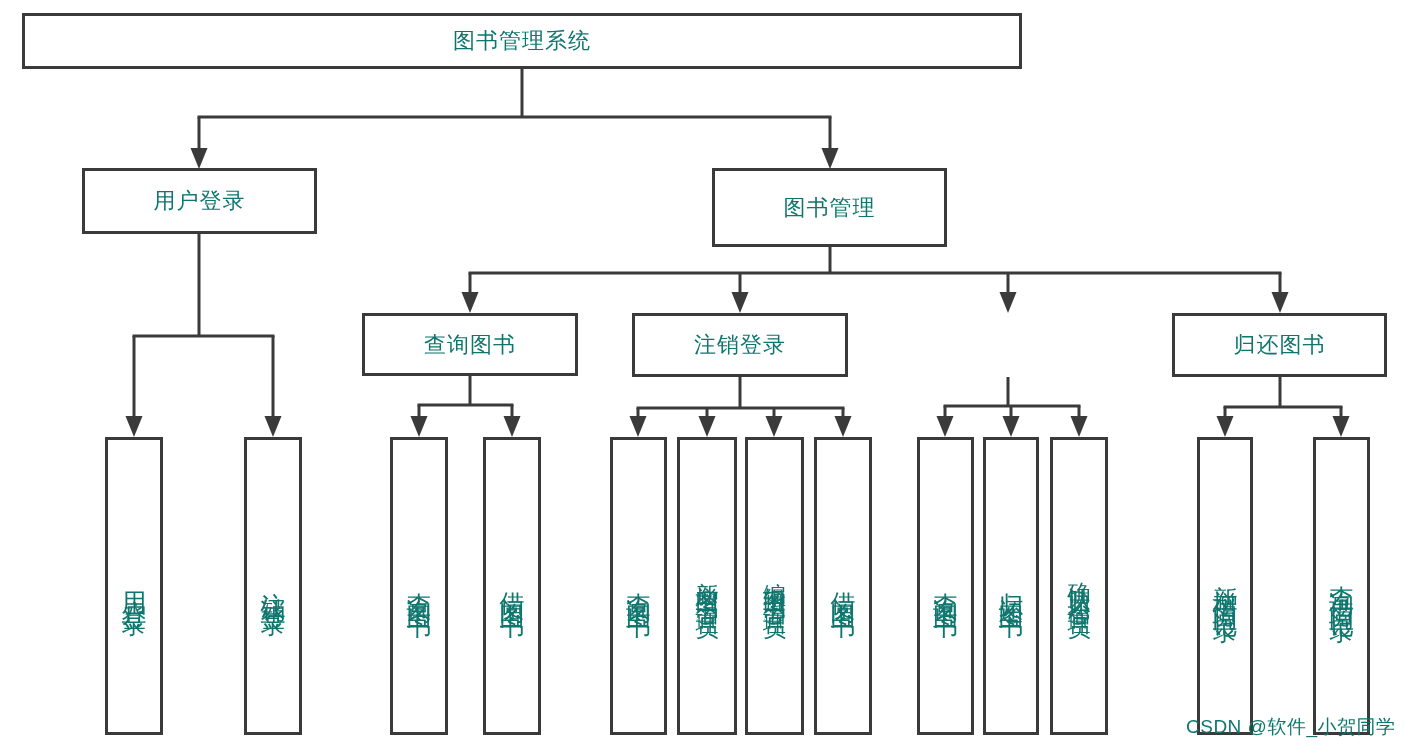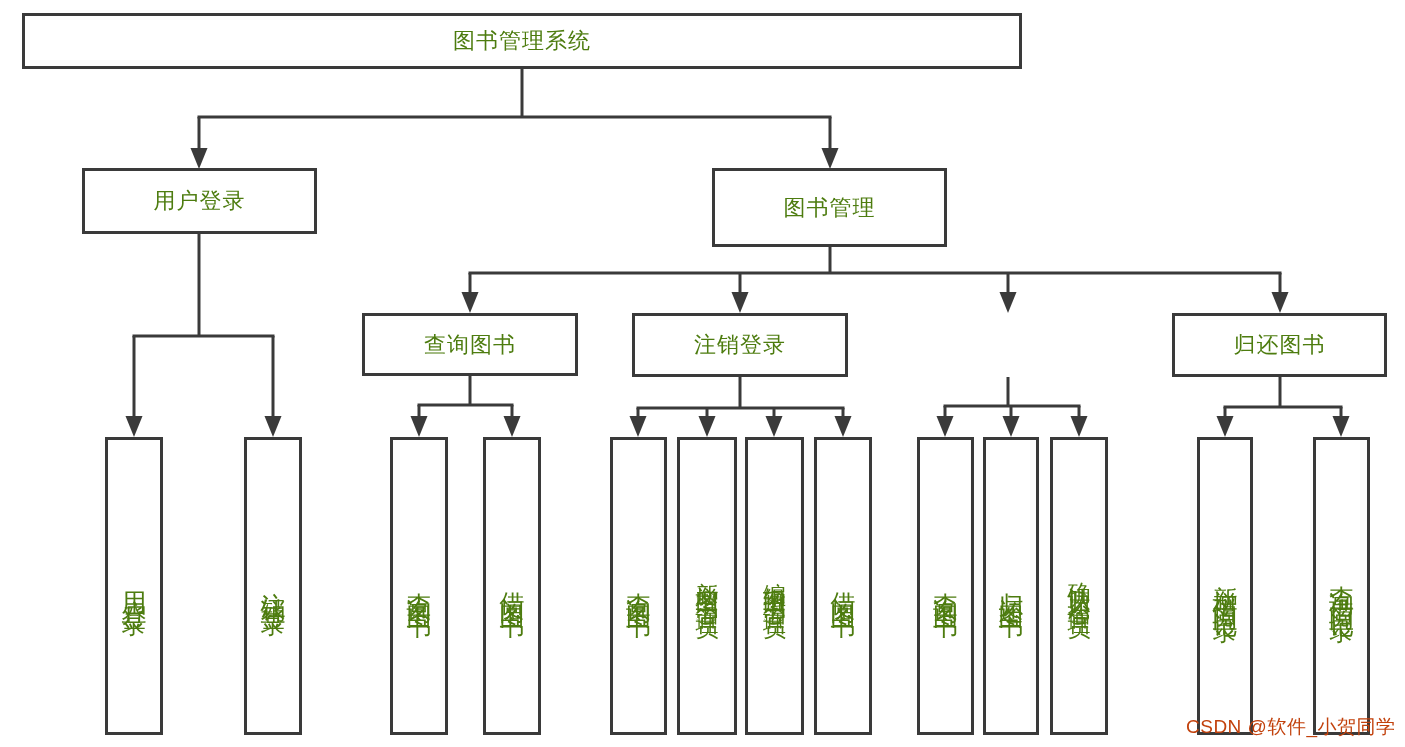--- a/index.html
+++ b/index.html
@@ -18,21 +18,21 @@
   }
   #connector-layer polygon{
     fill:#3a3a3a;stroke:none;
   }
   .node{
     position:absolute;
     box-sizing:border-box;
     border:3px solid #3a3a3a;
     background:#ffffff;
     display:flex;align-items:center;justify-content:center;
-    color:#4d7c0f;
+    color:#0f766e;
   }
   .node.h span{
     font-size:22px;
     letter-spacing:1px;
     white-space:nowrap;
   }
   .node.v span{
     writing-mode:vertical-rl;
     text-orientation:mixed;
     font-size:25px;
@@ -40,21 +40,21 @@
     line-height:1;
   }
   .node.v.long span{
     font-size:23px;
     letter-spacing:5px;
   }
   #watermark{
     position:absolute;
     left:1186px;top:714px;
     font-size:19px;
-    color:#c2410c;
+    color:#0f766e;
     letter-spacing:0.5px;
     white-space:nowrap;
     z-index:5;
   }
 </style>
 </head>
 <body>
 
 <div id="stage">
 

